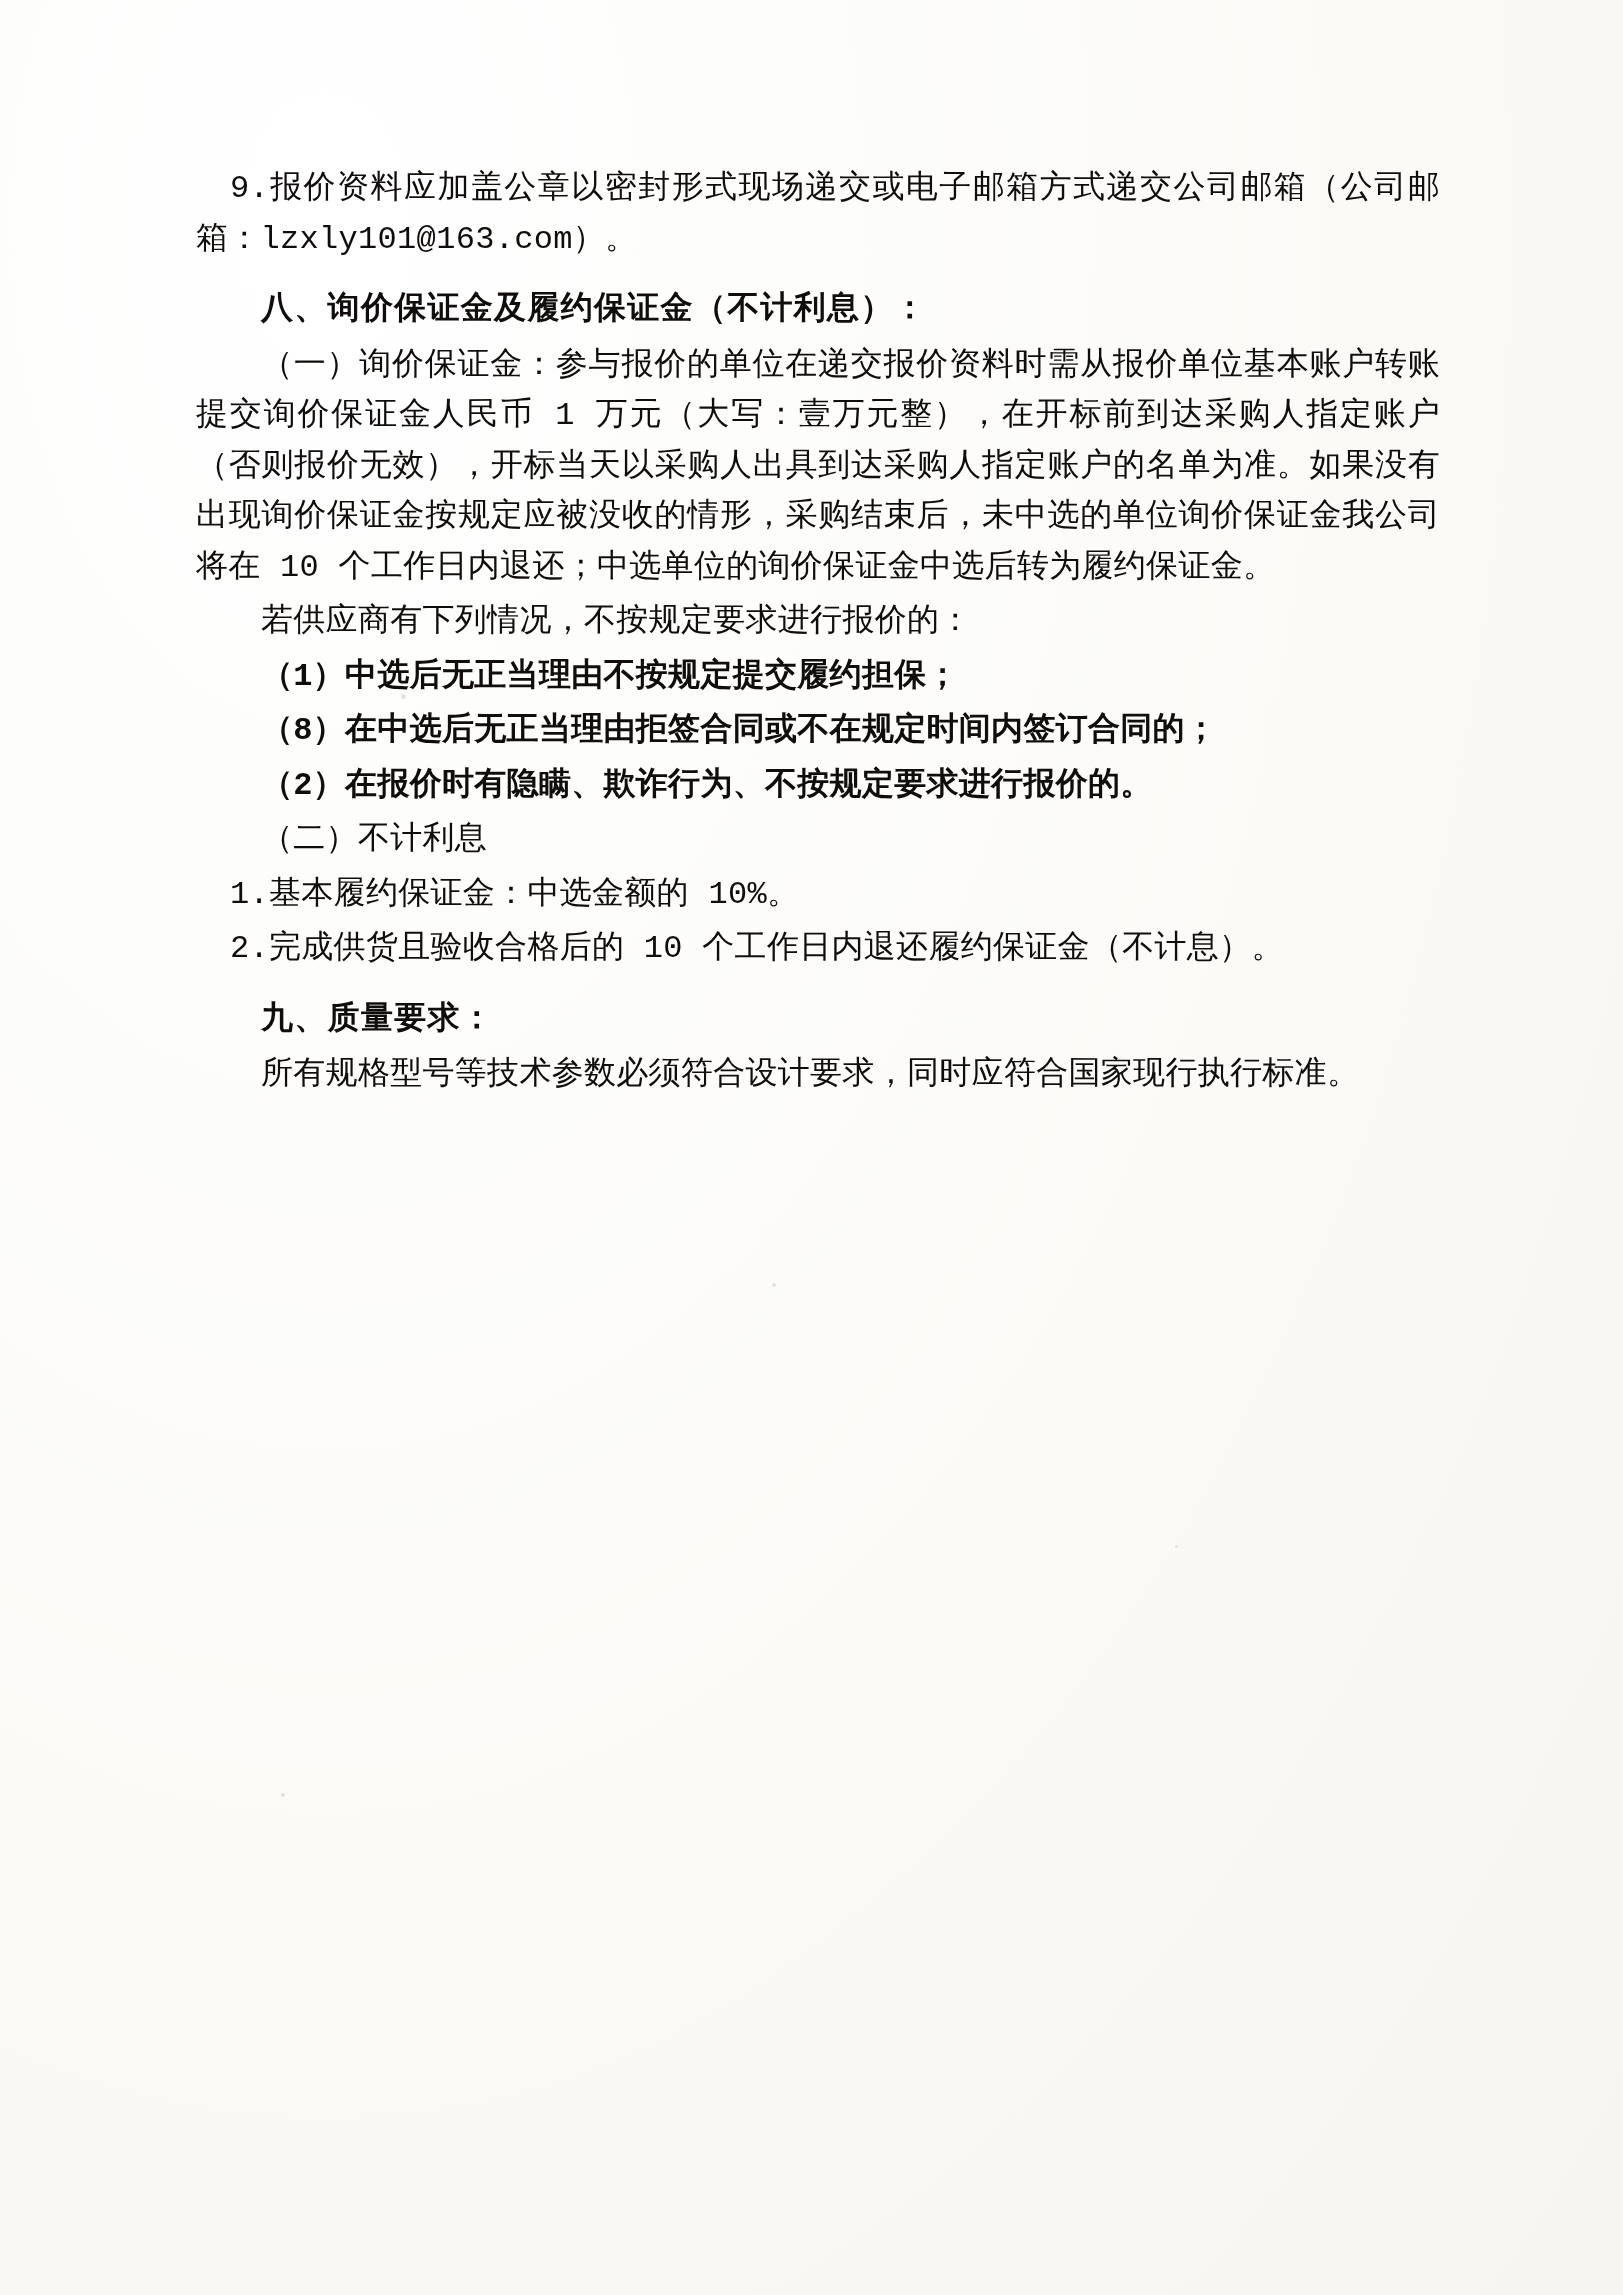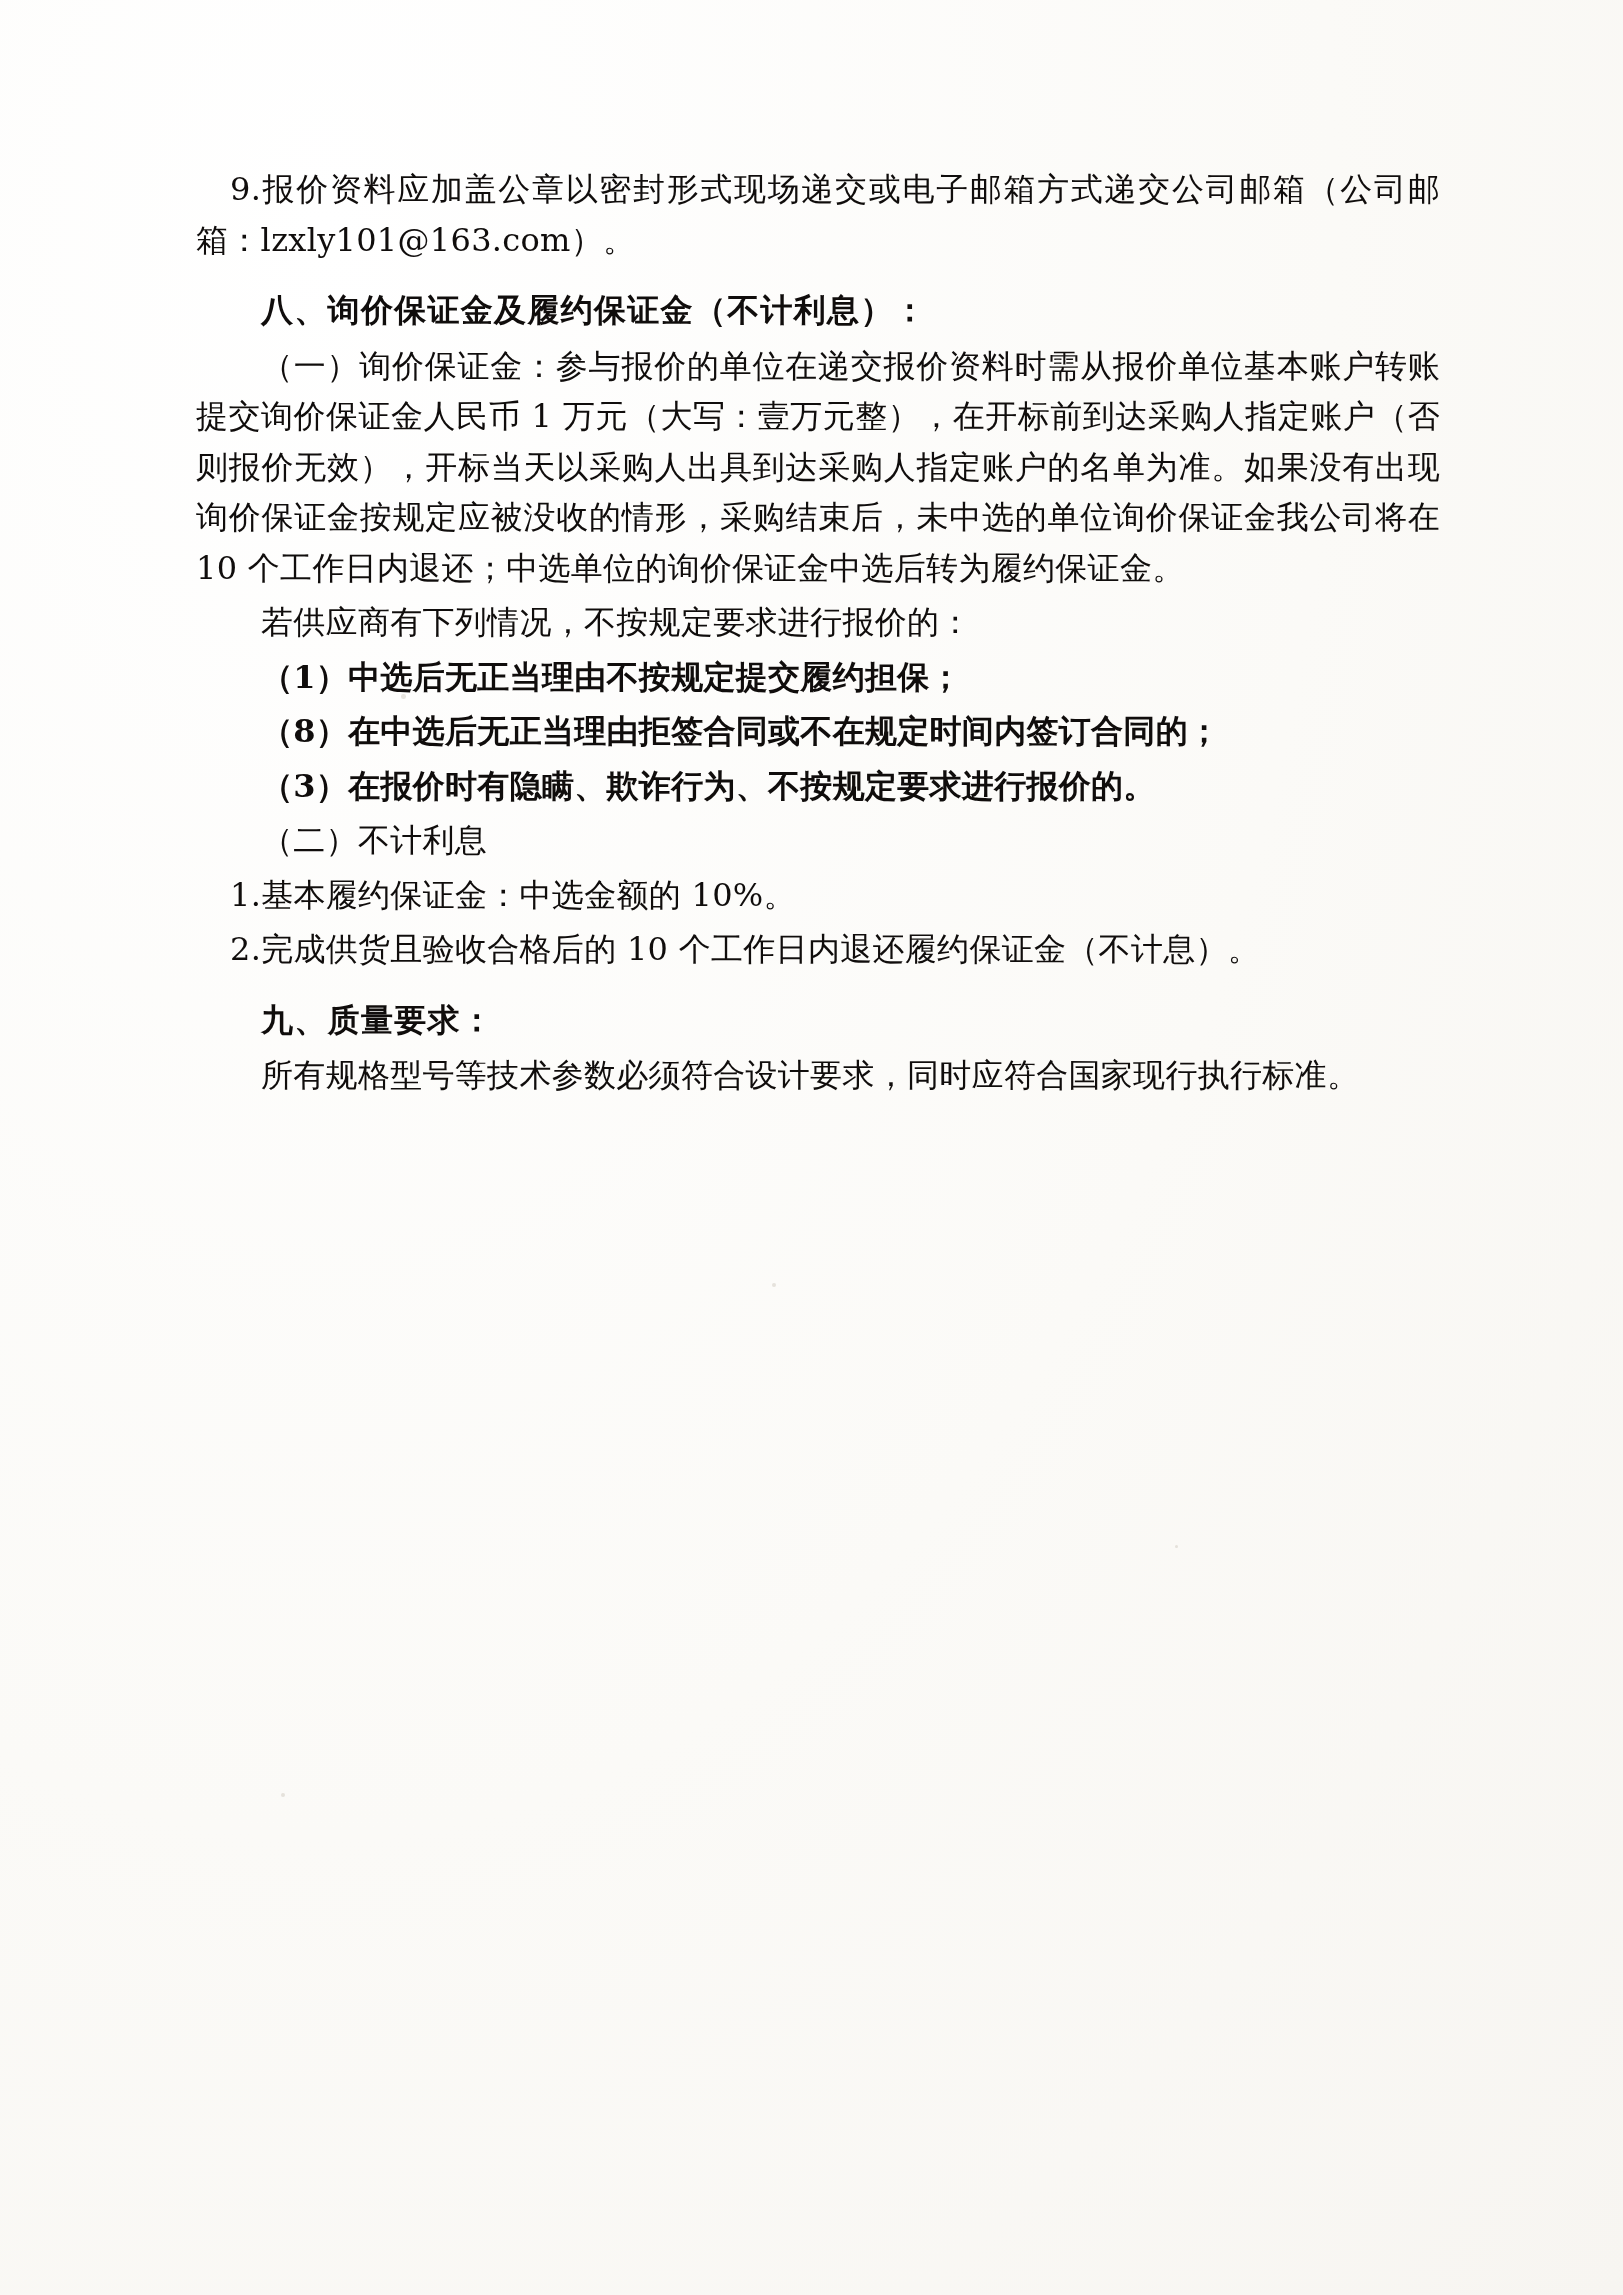--- a/index.html
+++ b/index.html
@@ -31,20 +31,21 @@
   .doc-body {
     font-size: 32px;
     line-height: 1.58;
     color: #100d0c;
     letter-spacing: 0.3px;
     text-align: justify;
     text-justify: inter-ideograph;
   }
   p {
     margin: 0 0 3.9px 0;
+    font-family: Liberation Mono, monospace;
   }
   .indent2 {
     text-indent: 65px;
   }
   .indent1 {
     text-indent: 34px;
   }
   .heading {
     font-weight: bold;
     text-indent: 65px;
@@ -81,21 +82,21 @@
       <p class="heading">八、询价保证金及履约保证金（不计利息）：</p>
 
       <p class="indent2">（一）询价保证金：参与报价的单位在递交报价资料时需从报价单位基本账户转账提交询价保证金人民币 1 万元（大写：壹万元整），在开标前到达采购人指定账户（否则报价无效），开标当天以采购人出具到达采购人指定账户的名单为准。如果没有出现询价保证金按规定应被没收的情形，采购结束后，未中选的单位询价保证金我公司将在 10 个工作日内退还；中选单位的询价保证金中选后转为履约保证金。</p>
 
       <p class="indent2">若供应商有下列情况，不按规定要求进行报价的：</p>
 
       <p class="indent2 bold">（1）中选后无正当理由不按规定提交履约担保；</p>
 
       <p class="indent2 bold">（8）在中选后无正当理由拒签合同或不在规定时间内签订合同的；</p>
 
-      <p class="indent2 bold">（3）在报价时有隐瞒、欺诈行为、不按规定要求进行报价的。</p>
+      <p class="indent2 bold">（2）在报价时有隐瞒、欺诈行为、不按规定要求进行报价的。</p>
 
       <p class="indent2">（二）不计利息</p>
 
       <p class="indent1">1.基本履约保证金：中选金额的 10%。</p>
 
       <p class="indent1">2.完成供货且验收合格后的 10 个工作日内退还履约保证金（不计息）。</p>
 
       <p class="heading">九、质量要求：</p>
 
       <p class="indent2">所有规格型号等技术参数必须符合设计要求，同时应符合国家现行执行标准。</p>

